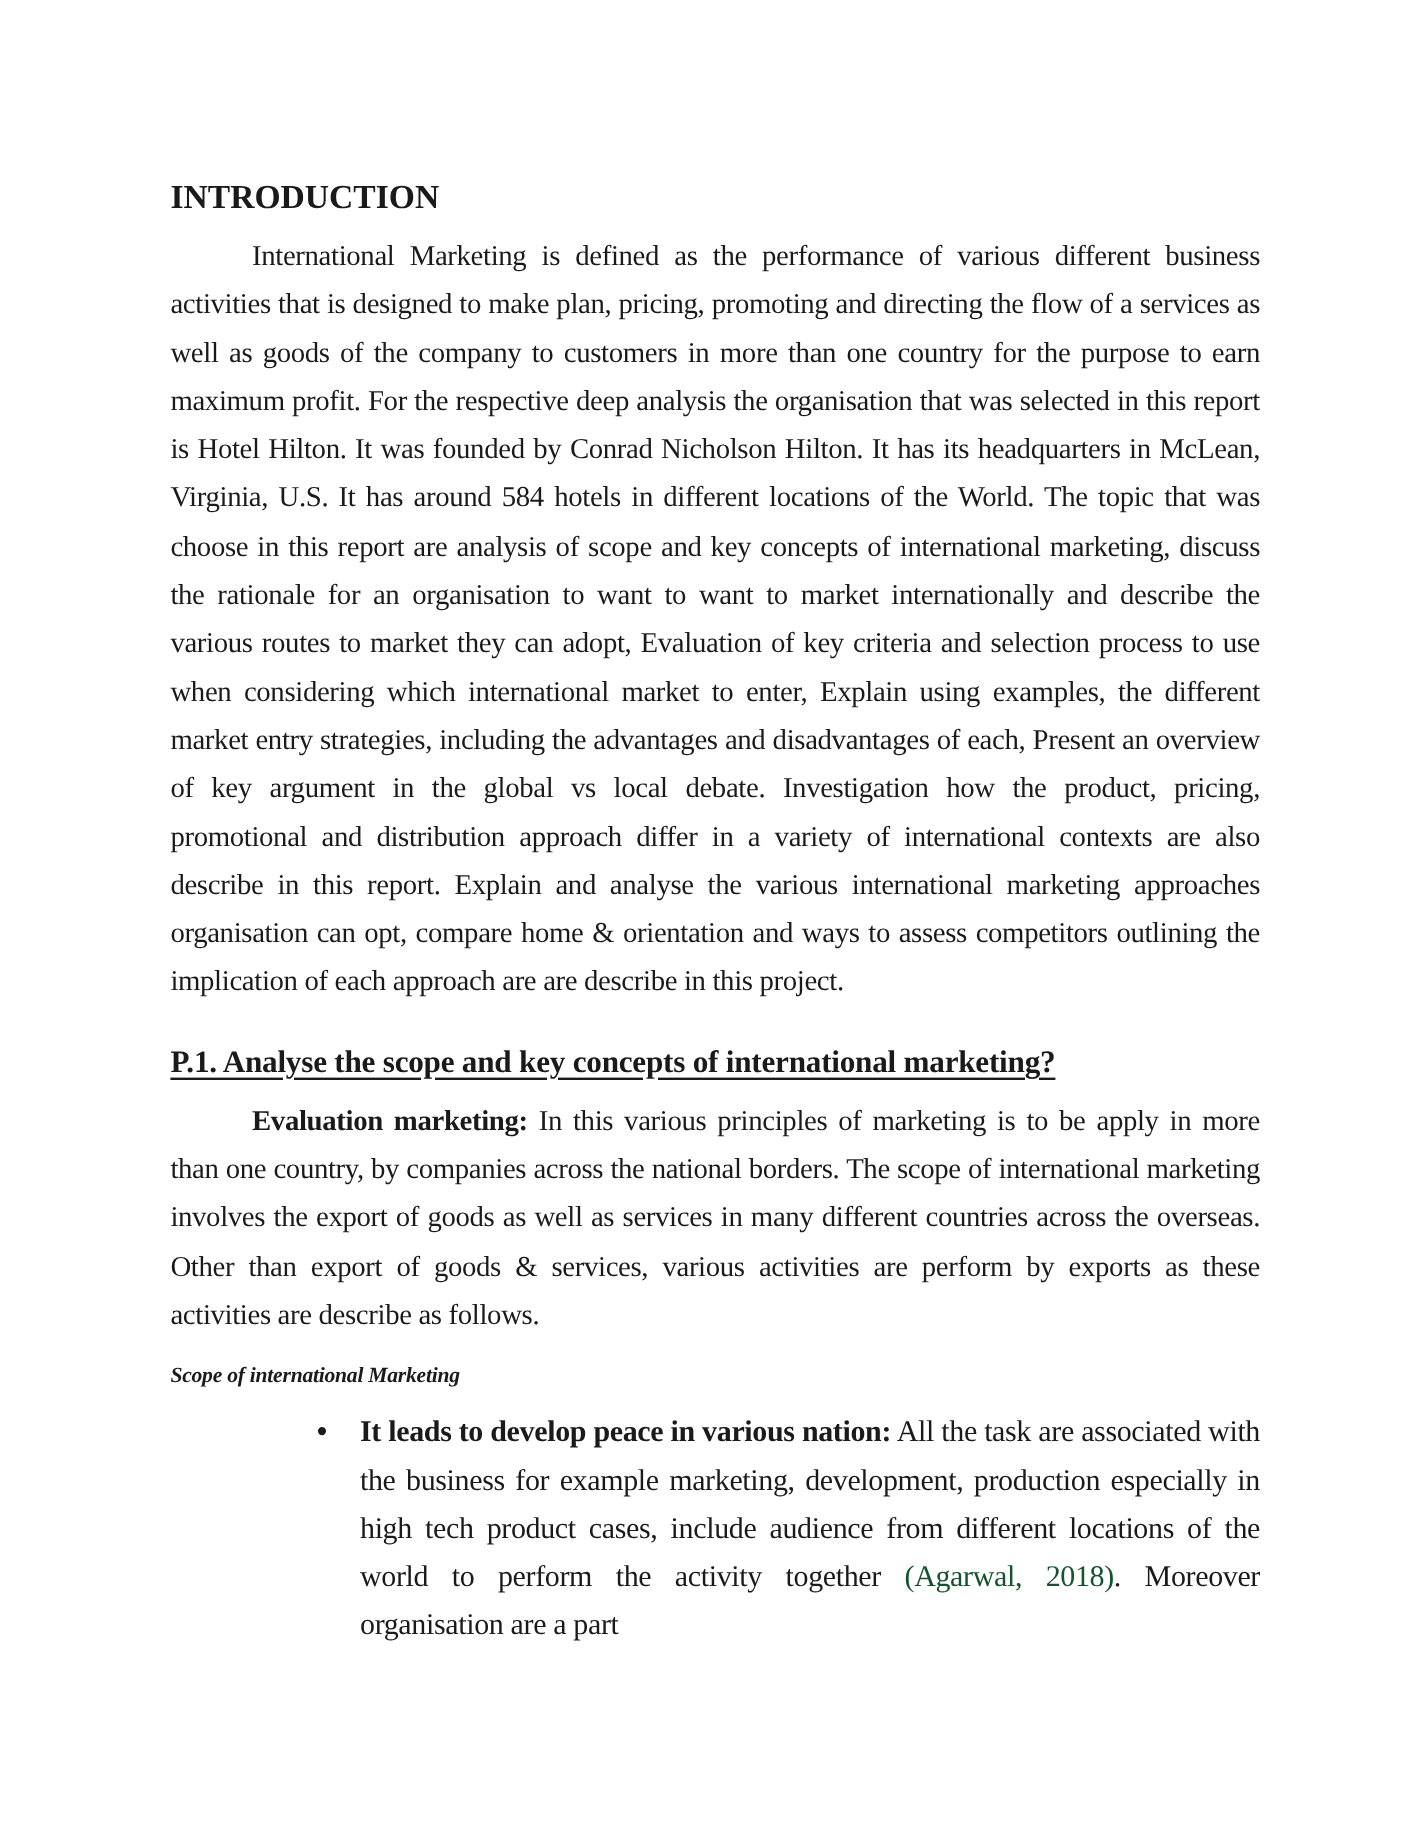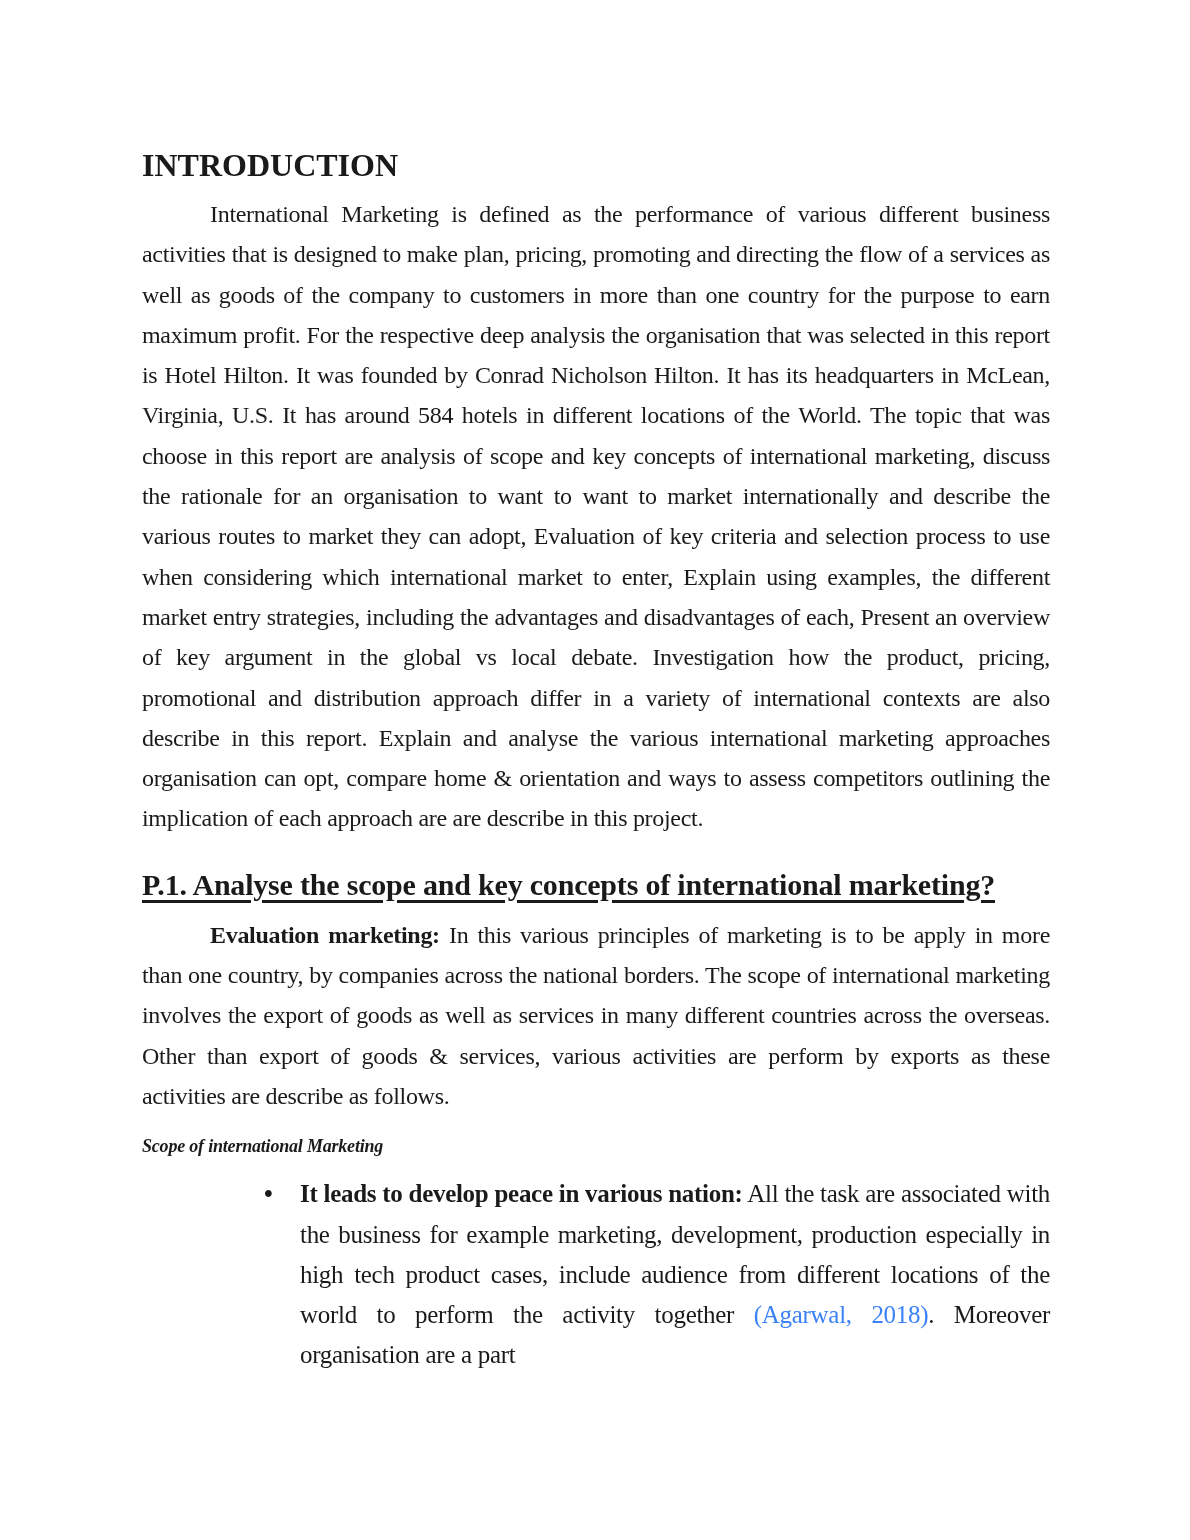--- a/index.html
+++ b/index.html
@@ -15,41 +15,41 @@
     color: #1a1a1a;
   }
   .page {
     box-sizing: border-box;
     width: 1190px;
     height: 1540px;
     padding: 150px 140px 0 142px;
     background: #ffffff;
   }
   .heading {
-    font-size: 32px;
+    font-size: 28px;
     font-weight: bold;
     line-height: 30px;
     margin: 0;
     letter-spacing: 0px;
   }
   .heading.task {
     margin-top: 62px;
   }
   .body-para {
     font-size: 24px;
     line-height: 40.3px;
     letter-spacing: -0.3px;
     text-align: justify;
     margin: 14px 0 0 0;
   }
   .body-para.indent {
     text-indent: 68px;
   }
   .subheading {
-    font-size: 30px;
+    font-size: 26px;
     font-weight: bold;
     line-height: 32px;
     margin: 30px 0 0 0;
     text-decoration: underline;
     text-underline-offset: 5px;
     letter-spacing: -0.2px;
   }
   .scope-heading {
     font-size: 18px;
     font-weight: bold;
@@ -79,21 +79,21 @@
     flex: 1 1 auto;
     font-size: 25px;
     line-height: 40.3px;
     letter-spacing: -0.3px;
     text-align: justify;
   }
   .bold-lead {
     font-weight: bold;
   }
   .citation {
-    color: #3b82f6;
+    color: #14532d;
   }
 </style>
 </head>
 <body>
 
 <div class="page">
 
   <h1 class="heading">INTRODUCTION</h1>
 
   <p class="body-para indent">International Marketing is defined as the performance of various different business activities that is designed to make plan, pricing, promoting and directing the flow of a services as well as goods of the company to customers in more than one country for the purpose to earn maximum profit. For the respective deep analysis the organisation that was selected in this report is Hotel Hilton. It was founded by Conrad Nicholson Hilton. It has its headquarters in McLean, Virginia, U.S. It has around 584 hotels in different locations of the World. The topic that was choose in this report are analysis of scope and key concepts of international marketing, discuss the rationale for an organisation to want to want to market internationally and describe the various routes to market they can adopt, Evaluation of key criteria and selection process to use when considering which international market to enter, Explain using examples, the different market entry strategies, including the advantages and disadvantages of each, Present an overview of key argument in the global vs local debate. Investigation how the product, pricing, promotional and distribution approach differ in a variety of international contexts are also describe in this report. Explain and analyse the various international marketing approaches organisation can opt, compare home &amp; orientation and ways to assess competitors outlining the implication of each approach are are describe in this project.</p>

